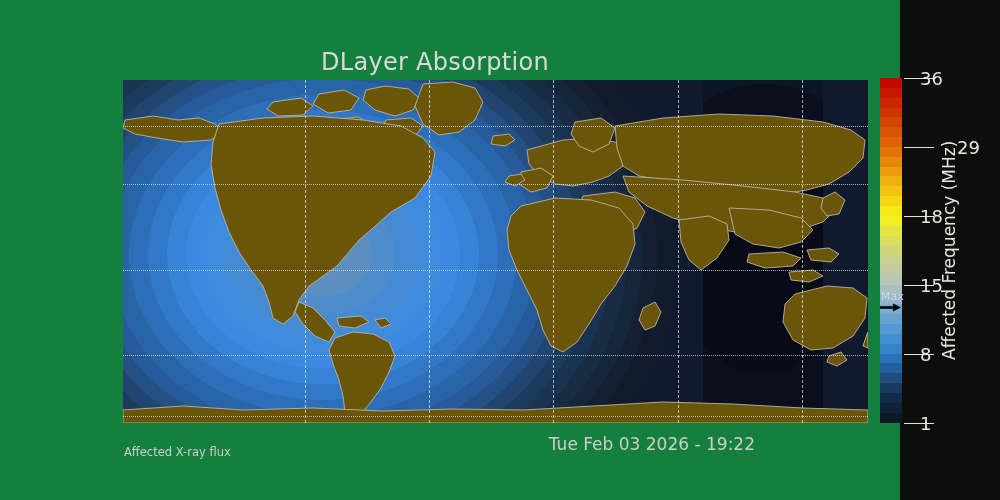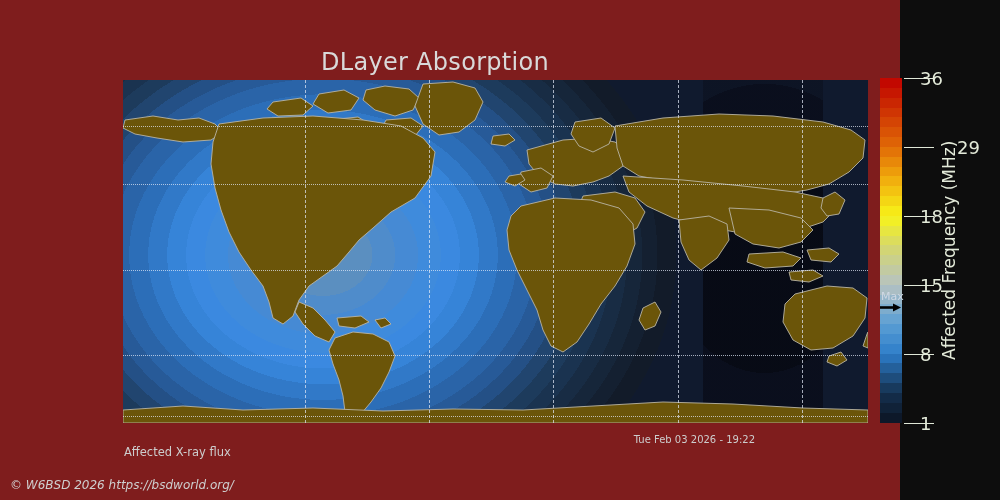--- a/index.html
+++ b/index.html
@@ -1,18 +1,18 @@
 <!DOCTYPE html>
 <html><head>
 <meta charset="utf-8">
 <style>
   html,body{margin:0;padding:0;background:#0d0d0d;}
   body{width:1000px;height:500px;overflow:hidden;
        font-family:"DejaVu Sans","Liberation Sans",sans-serif;}
-  #root{position:relative;width:900px;height:500px;background:#7f1d1d;}
+  #root{position:relative;width:900px;height:500px;background:#15803d;}
 
   
   #title{position:absolute;left:0;top:48px;width:870px;text-align:center;
          color:#d9d9d9;font-size:24px;letter-spacing:.3px;}
 
   
   #plot{position:absolute;left:123px;top:80px;width:745px;height:343px;
         background:#101a2e;overflow:hidden;}
 
   #ocean{position:absolute;inset:0;background:#101a2e;}
@@ -81,21 +81,21 @@
   #maxarrow{position:absolute;left:0;top:0;width:22px;height:9px;}
   #cblabelrot{position:absolute;left:938px;top:78px;height:345px;width:22px;
         color:#e3ead9;font-size:17px;
         writing-mode:vertical-rl;transform:rotate(180deg);
         display:flex;align-items:center;justify-content:center;}
 
   
   .ftxt{position:absolute;color:#cdcdcd;font-size:11.5px;}
   #f1{left:124px;top:430px;}
   #f2{left:124px;top:445px;}
-  #stamp{position:absolute;right:145px;top:434px;color:#cdcdcd;font-size:10px;}
+  #stamp{position:absolute;right:145px;top:434px;color:#cdcdcd;font-size:17px;}
   #copy{position:absolute;left:10px;top:478px;color:#cfcfcf;font-size:12px;
         font-style:italic;}
 </style>
 </head>
 <body>
 
 <div id="root">
 
   <div id="title">DLayer Absorption</div>
 
@@ -245,14 +245,13 @@
       <div class="cblabel" style="top: 138px;">18</div>
       <div class="cbtick" style="top: 69px;"></div>
       <div class="cblabel" style="top: 69px; margin-left: 37px;">29</div>
       <div class="cbtick" style="top: 0px;"></div>
       <div class="cblabel" style="top: 0px;">36</div>
     </div>
   <div id="cblabelrot">Affected Frequency (MHz)</div>
 
   <div class="ftxt" id="f2">Affected X-ray flux</div>
   <div id="stamp">Tue Feb 03 2026 - 19:22</div>
-  <div id="copy">© W6BSD 2026 https://bsdworld.org/</div>
 </div>
 
 </body></html>

